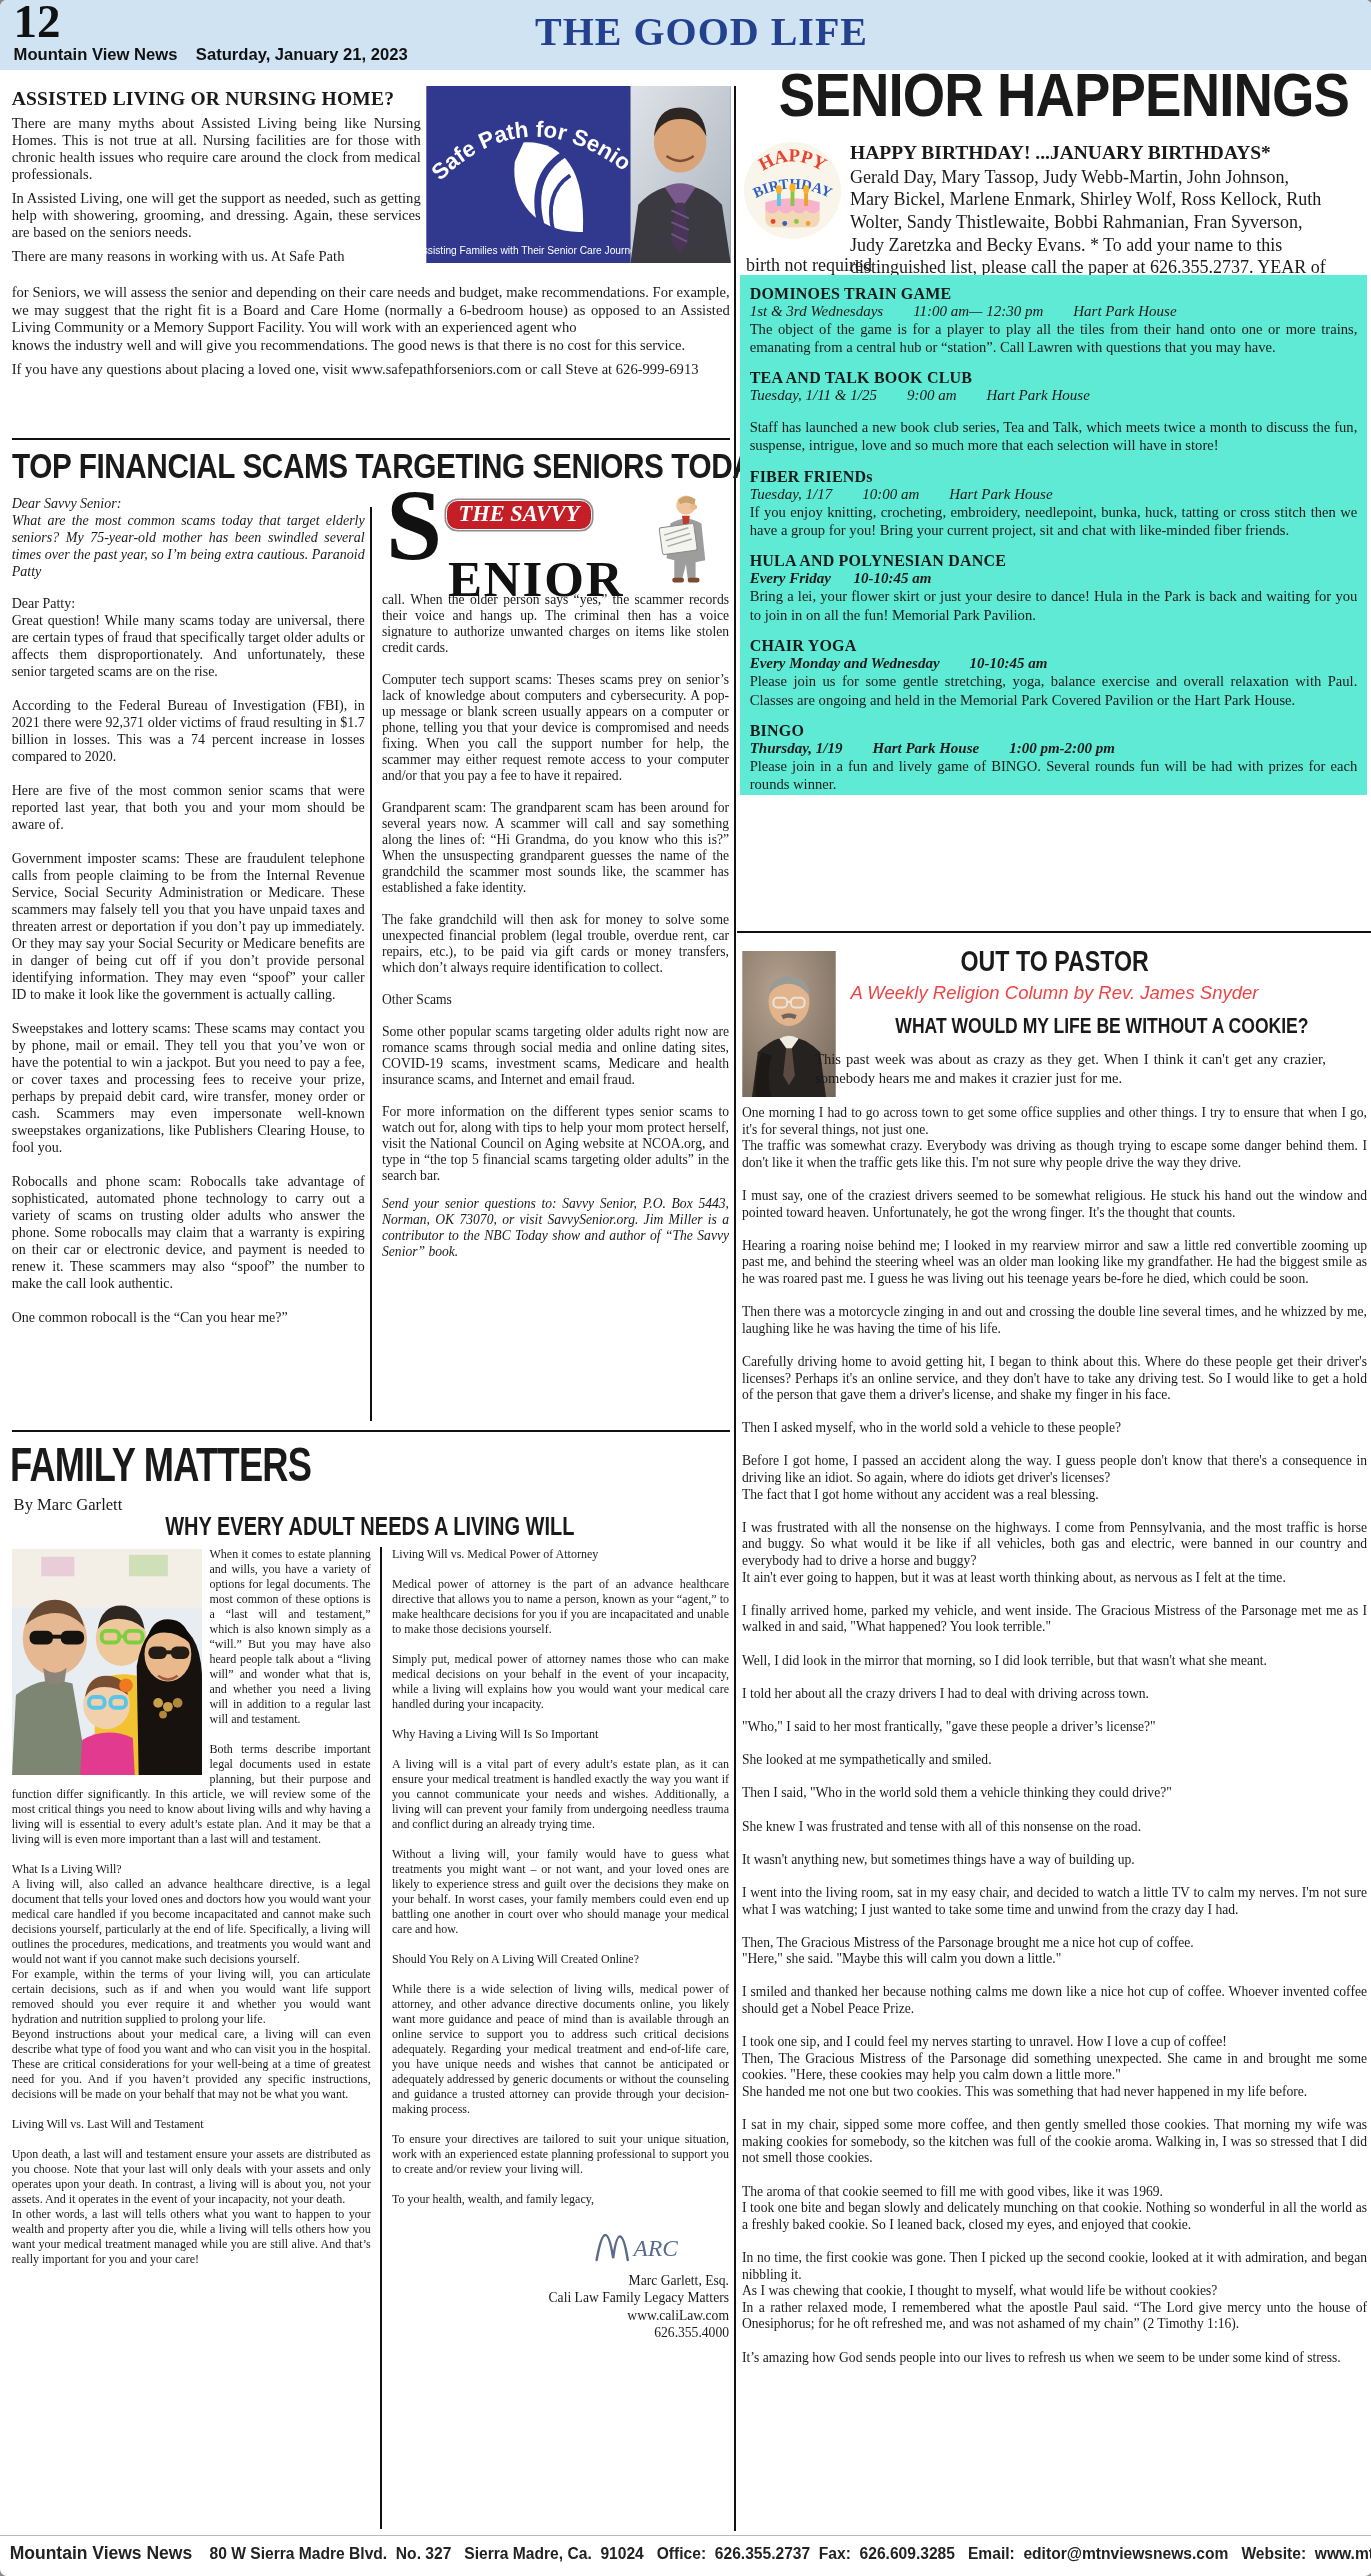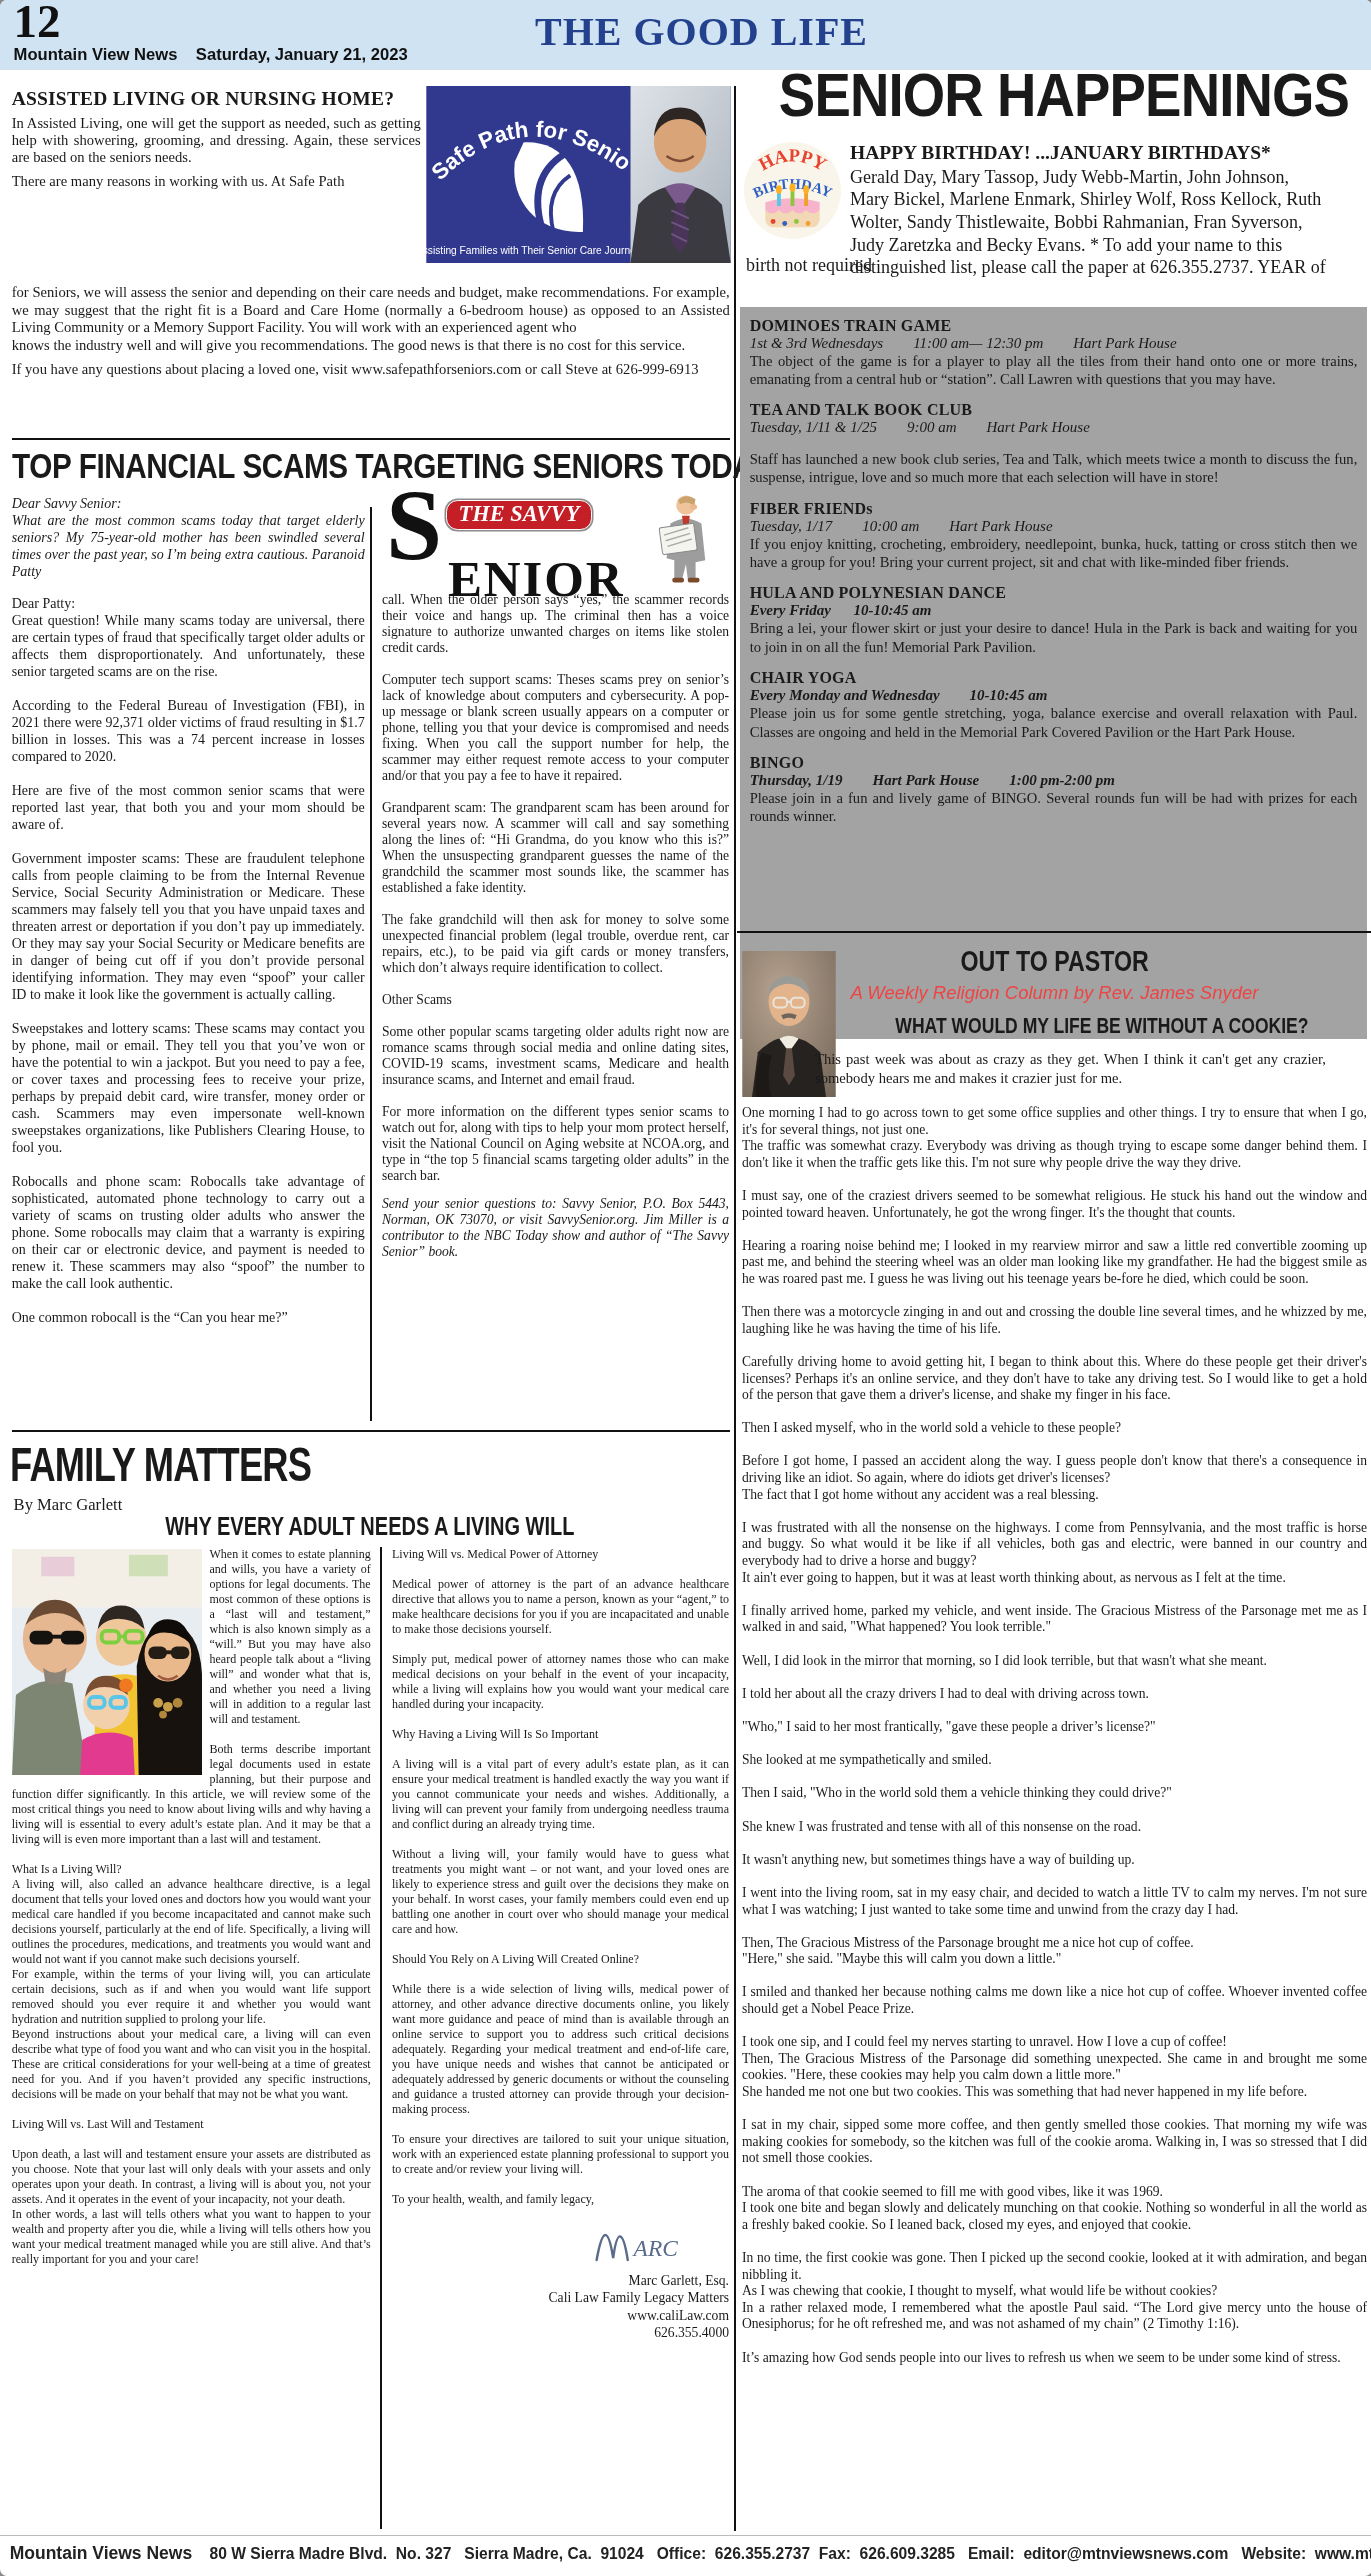--- a/index.html
+++ b/index.html
@@ -49,21 +49,21 @@
   #signature-block{margin-top:9.7px;text-align:right;}
   #signature-lines{font-size:13.6px;line-height:17.5px;}
   
   #sh-headline{position:absolute;left:740px;top:64px;width:631px;text-align:center;}
   #sh-headline .cond{font-size:62px;transform:scaleX(.88);transform-origin:center;letter-spacing:-1px;line-height:1;}
   #bday-cake{position:absolute;left:744px;top:138px;}
   #bday-text{position:absolute;left:850px;top:142px;width:512px;}
   #bday-title{font-size:19.5px;font-weight:bold;margin-bottom:1.9px;}
   #bday-names{font-size:18px;line-height:22.6px;}
   #birth-note{position:absolute;left:746px;top:255px;font-size:18px;}
-  #events-panel{position:absolute;left:740px;top:307px;width:627px;height:732px;background:#a3a3a3;padding:9.7px 9.7px 0 9.7px;box-sizing:border-box;}
+  #events-panel{position:absolute;left:740px;top:275px;width:627px;height:520px;background:#5eead4;padding:9.7px 9.7px 0 9.7px;box-sizing:border-box;}
   .event{margin-bottom:12.7px;}
   .ev-name{font-size:16px;font-weight:bold;letter-spacing:0.2px;}
   .ev-sched{font-size:15px;font-style:italic;white-space:pre;}
   .ev-sched.bold{font-weight:bold;}
   .ev-desc{font-size:14.6px;line-height:18.5px;}
   
   #pastor-photo{position:absolute;left:742px;top:951px;}
   #pastor-head{position:absolute;left:850px;top:945px;width:409px;text-align:center;}
   #pastor-head .cond.big{font-size:29px;transform:scaleX(.8);transform-origin:center;letter-spacing:0;}
   #pastor-subtitle{font-family:"Liberation Sans",sans-serif;font-style:italic;font-size:18.5px;margin-top:4px;color:#ef4444;}
@@ -84,20 +84,21 @@
   <div id="header">
     <div id="page-num">12</div>
     <div id="masthead-line">Mountain View News    Saturday, January 21, 2023</div>
     <div id="good-life">THE GOOD LIFE</div>
   </div>
 
   <div class="rule-v" style="left:734px;top:86px;height:2445px;width:1.5px;"></div>
 
   <div id="assisted-headline">ASSISTED LIVING OR NURSING HOME?</div>
   <div id="assisted-col" class="just">
+    <p class="pre">There are many myths about Assisted Living being like Nursing Homes.  This is not true at all. Nursing facilities are for those with chronic health issues who require care around the clock from medical professionals.</p>
     <p class="pre">In Assisted Living, one will get the support as needed, such as getting help with showering, grooming, and dressing. Again, these services are based on the seniors needs.</p>
     <p class="pre">There are many reasons in working with us. At Safe Path</p>
   </div>
   <div id="assisted-wide" class="just">
     <p class="pre">for Seniors, we will assess the senior and depending on their care needs and budget, make recommendations. For example, we may suggest that the right fit is a Board and Care Home (normally a 6-bedroom house) as opposed  to an Assisted Living Community or a Memory Support Facility. You will work with an experienced agent who
 knows the industry well and will give you recommendations.  The good news is that there is no cost for this service.</p>
     <p class="pre">If you have any questions about placing a loved one, visit www.safepathforseniors.com or call Steve at 626-999-6913</p>
   </div>
 
   <div id="safepath-ad">

